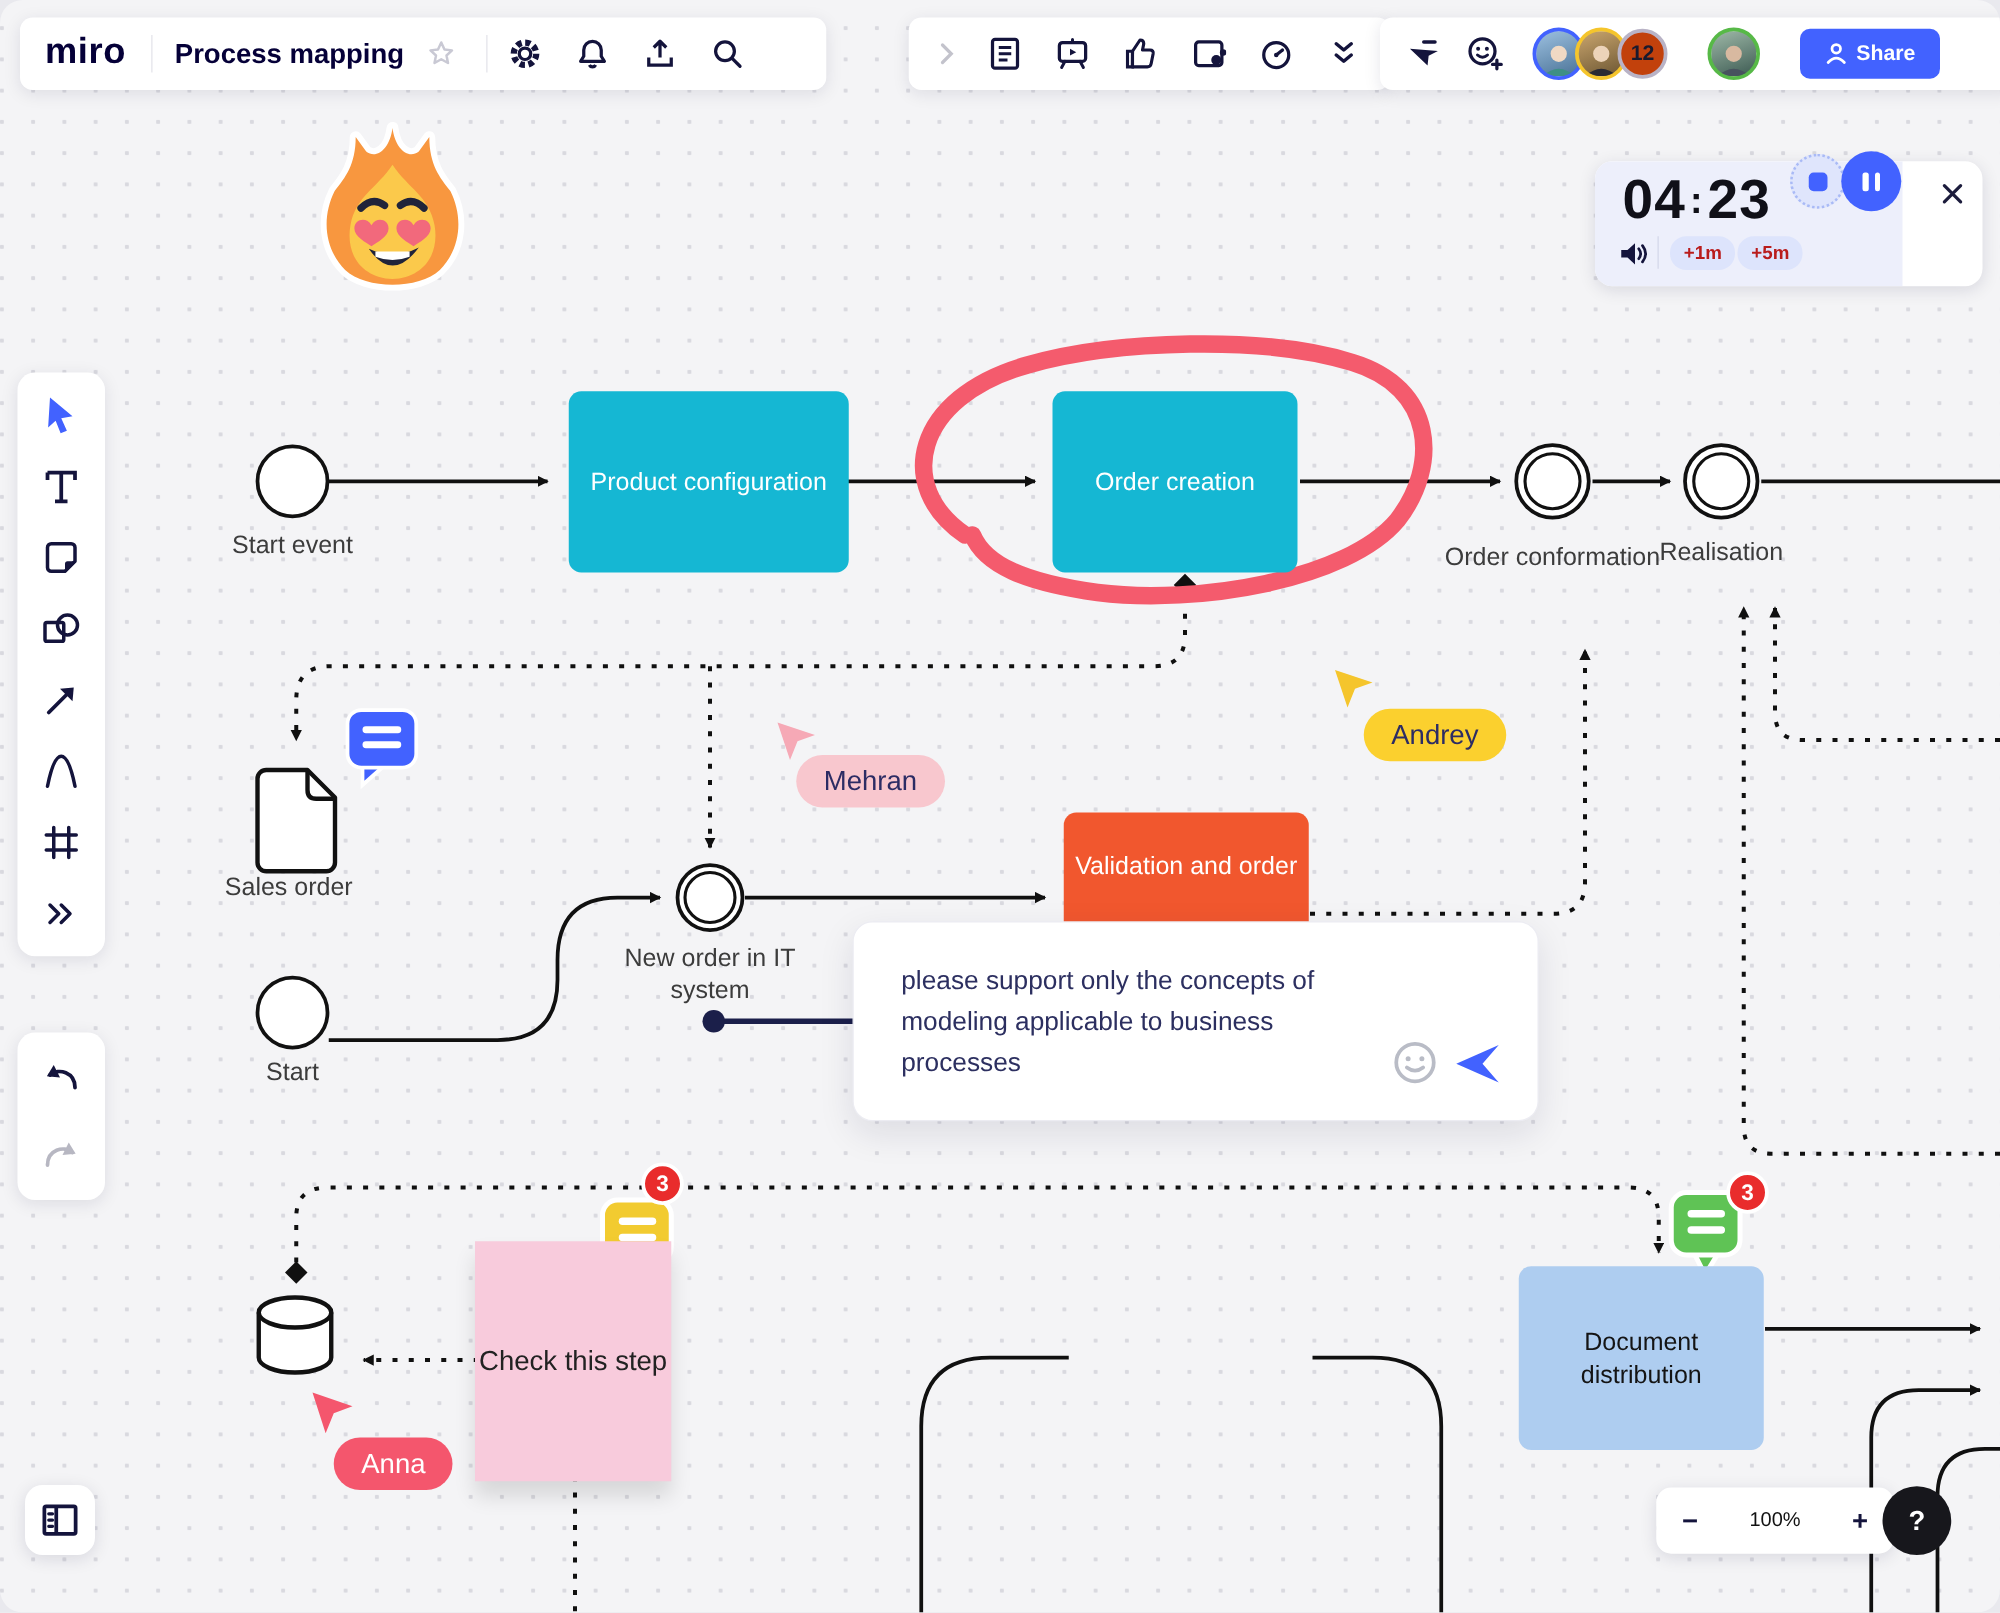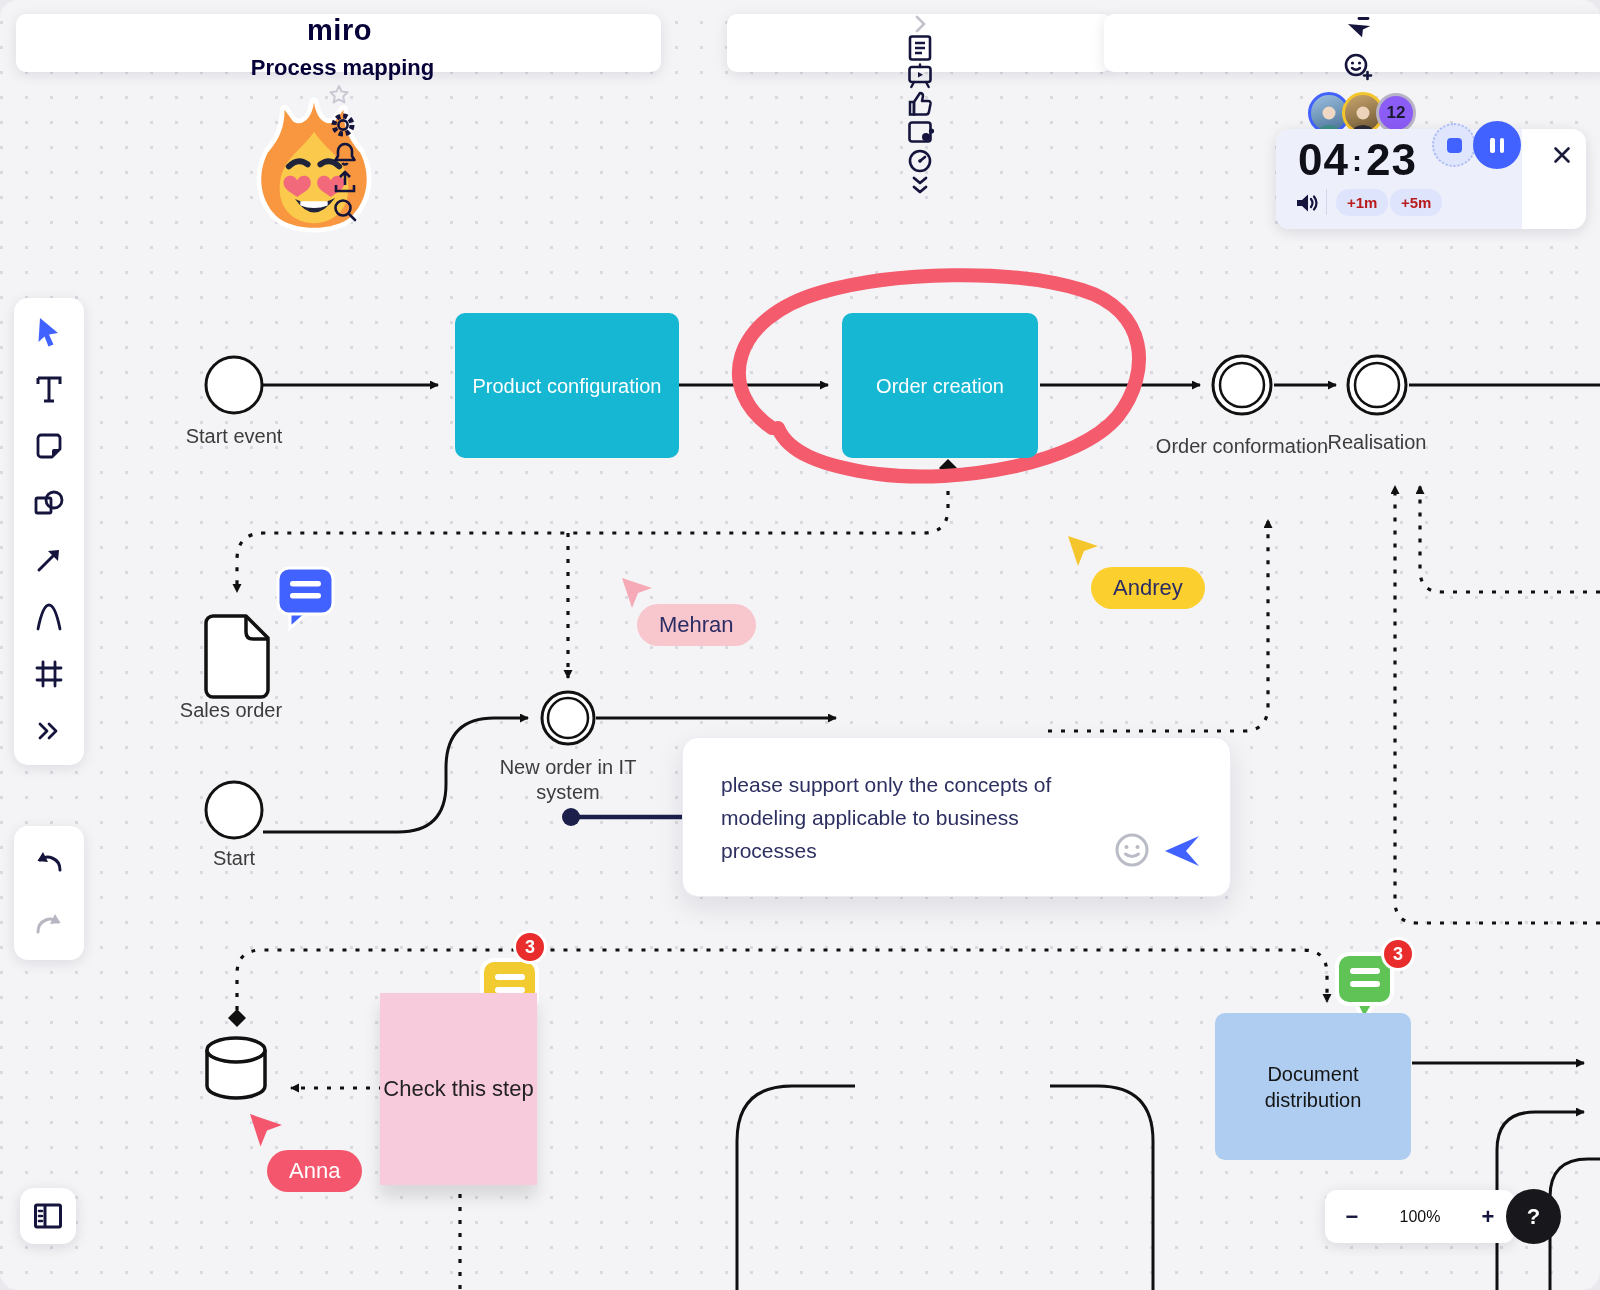--- a/index.html
+++ b/index.html
@@ -1,29 +1,29 @@
 <!DOCTYPE html>
 <html><head>
 <meta charset="utf-8">
 <style>
   html,body{margin:0;padding:0;background:#e9e9ee;font-family:"Liberation Sans",sans-serif;}
   .board{position:relative;width:1600px;height:1290px;background:#f4f4f6;border-radius:18px;overflow:hidden;
          background-image:radial-gradient(#d9d9df 1.6px,transparent 1.9px);background-size:25px 25px;background-position:14px 10px;}
-  .panel{position:absolute;background:#fff;border-radius:10px;box-shadow:0 3px 14px rgba(20,20,60,.10);display:flex;align-items:center;z-index:40;flex-direction:column;}
+  .panel{position:absolute;background:#fff;border-radius:10px;box-shadow:0 3px 14px rgba(20,20,60,.10);display:flex;align-items:center;z-index:40;}
   .icon-btn{display:flex;align-items:center;justify-content:center;width:40px;height:40px;border-radius:8px;cursor:pointer;}
   .vdiv{width:1px;height:30px;background:#e4e4ea;}
   .logo{font-size:29px;font-weight:800;color:#050038;letter-spacing:.5px;padding:0 18px 4px 20px;}
   .doc-title{font-size:22px;font-weight:700;color:#050038;padding:0 8px 0 16px;}
   svg.ic{display:block;}
   
   .avatar{width:42px;height:42px;border-radius:50%;box-sizing:border-box;overflow:hidden;display:flex;align-items:flex-end;justify-content:center;}
   .ring-blue{border:3px solid #4262ff;background:linear-gradient(160deg,#9cc0e0,#4a7296);}
   .ring-yellow{border:3px solid #f5c52c;background:linear-gradient(160deg,#caa66e,#6b5532);margin-left:-8px;}
   .ring-green{border:3px solid #57b947;background:linear-gradient(160deg,#9fb9a8,#3c5a52);}
-  .count-badge{width:40px;height:40px;border-radius:50%;background:#8b5cf6;border:3px solid #b9b3c6;box-sizing:border-box;
+  .count-badge{width:40px;height:40px;border-radius:50%;background:#c2410c;border:3px solid #b9b3c6;box-sizing:border-box;
                display:flex;align-items:center;justify-content:center;font-weight:700;font-size:17px;color:#1a1a2e;margin-left:-8px;z-index:1;}
   .share-btn{display:flex;align-items:center;gap:7px;background:#4262ff;color:#fff;font-weight:700;font-size:17px;
              border-radius:8px;padding:10px 20px;cursor:pointer;}
   
   .timer{position:absolute;left:1276px;top:97px;width:310px;height:100px;background:#fff;border-radius:14px;
          box-shadow:0 3px 14px rgba(20,20,60,.12);z-index:40;overflow:hidden;margin-top:32px;}
   .timer .lav{position:absolute;left:0;top:0;width:246px;height:100%;background:#edeffb;}
   .timer .time{position:absolute;left:22px;top:6px;font-size:44px;font-weight:600;color:#101018;letter-spacing:1px;}
   .timer .time .sep{font-size:30px;vertical-align:4px;padding:0 3px;color:#101018;}
   .pill{background:#dde4fc;color:#b91c1c;font-weight:700;font-size:15px;border-radius:13px;padding:5px 11px;cursor:pointer;}
@@ -173,20 +173,23 @@
     <path d="M42 98 Q60 124 80 97 Q61 107 42 98 Z" fill="#20243a"></path>
     <path d="M47 100 h26 v4 q-13 5 -26 0 z" fill="#fff"></path>
   </svg>
 
   <div class="node teal" style="left:455px;top:313px;width:224px;height:145px;">
     <span>Product configuration</span>
   </div>
   <div class="node teal" style="left:842px;top:313px;width:196px;height:145px;">
     <span>Order creation</span>
   </div>
+  <div class="node orange" style="left:851px;top:650px;width:196px;height:140px;align-items:flex-start;padding-top:30px;">
+    <span>Validation and order</span>
+  </div>
   <div class="node lblue" style="left:1215px;top:1013px;width:196px;height:147px;">
     <span>Document distribution</span>
   </div>
   <div class="sticky">
     <span>Check this step</span>
   </div>
 
   <div class="shape-label" style="left:159px;top:424px;width:150px;">Start event</div>
   <div class="shape-label" style="left:1150px;top:434px;width:184px;">Order conformation</div>
   <div class="shape-label" style="left:1285px;top:430px;width:184px;">Realisation</div>

